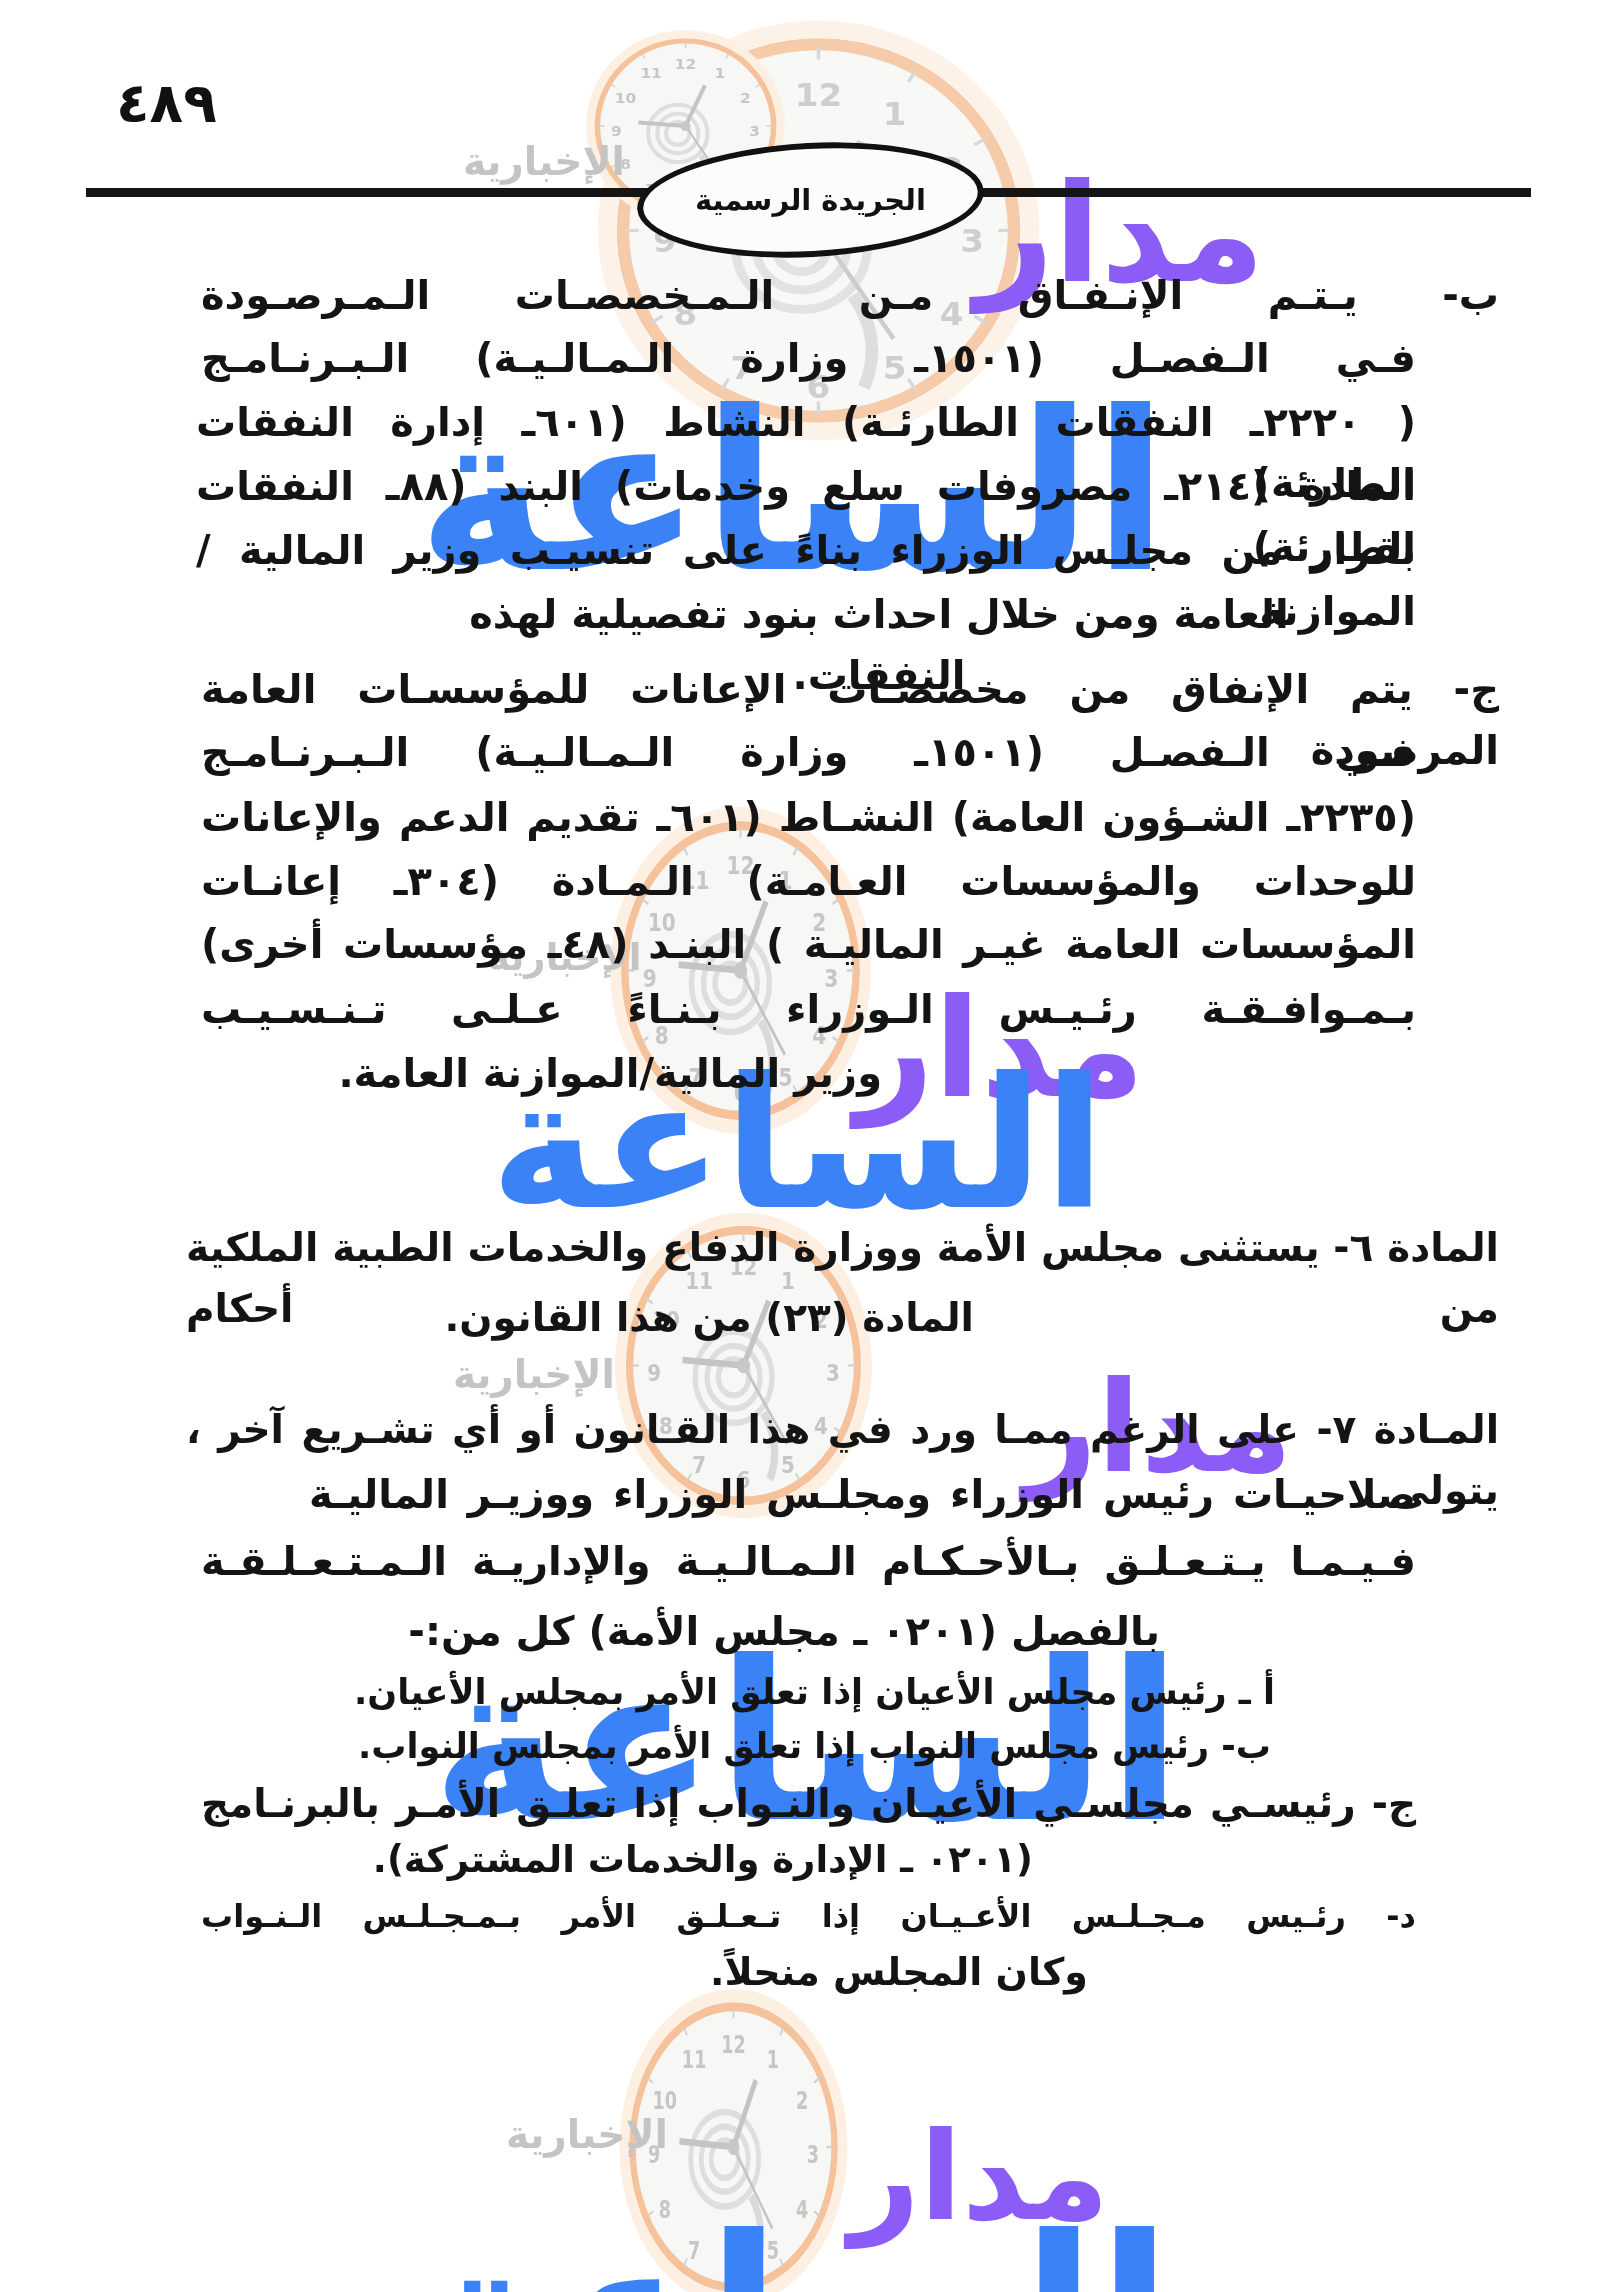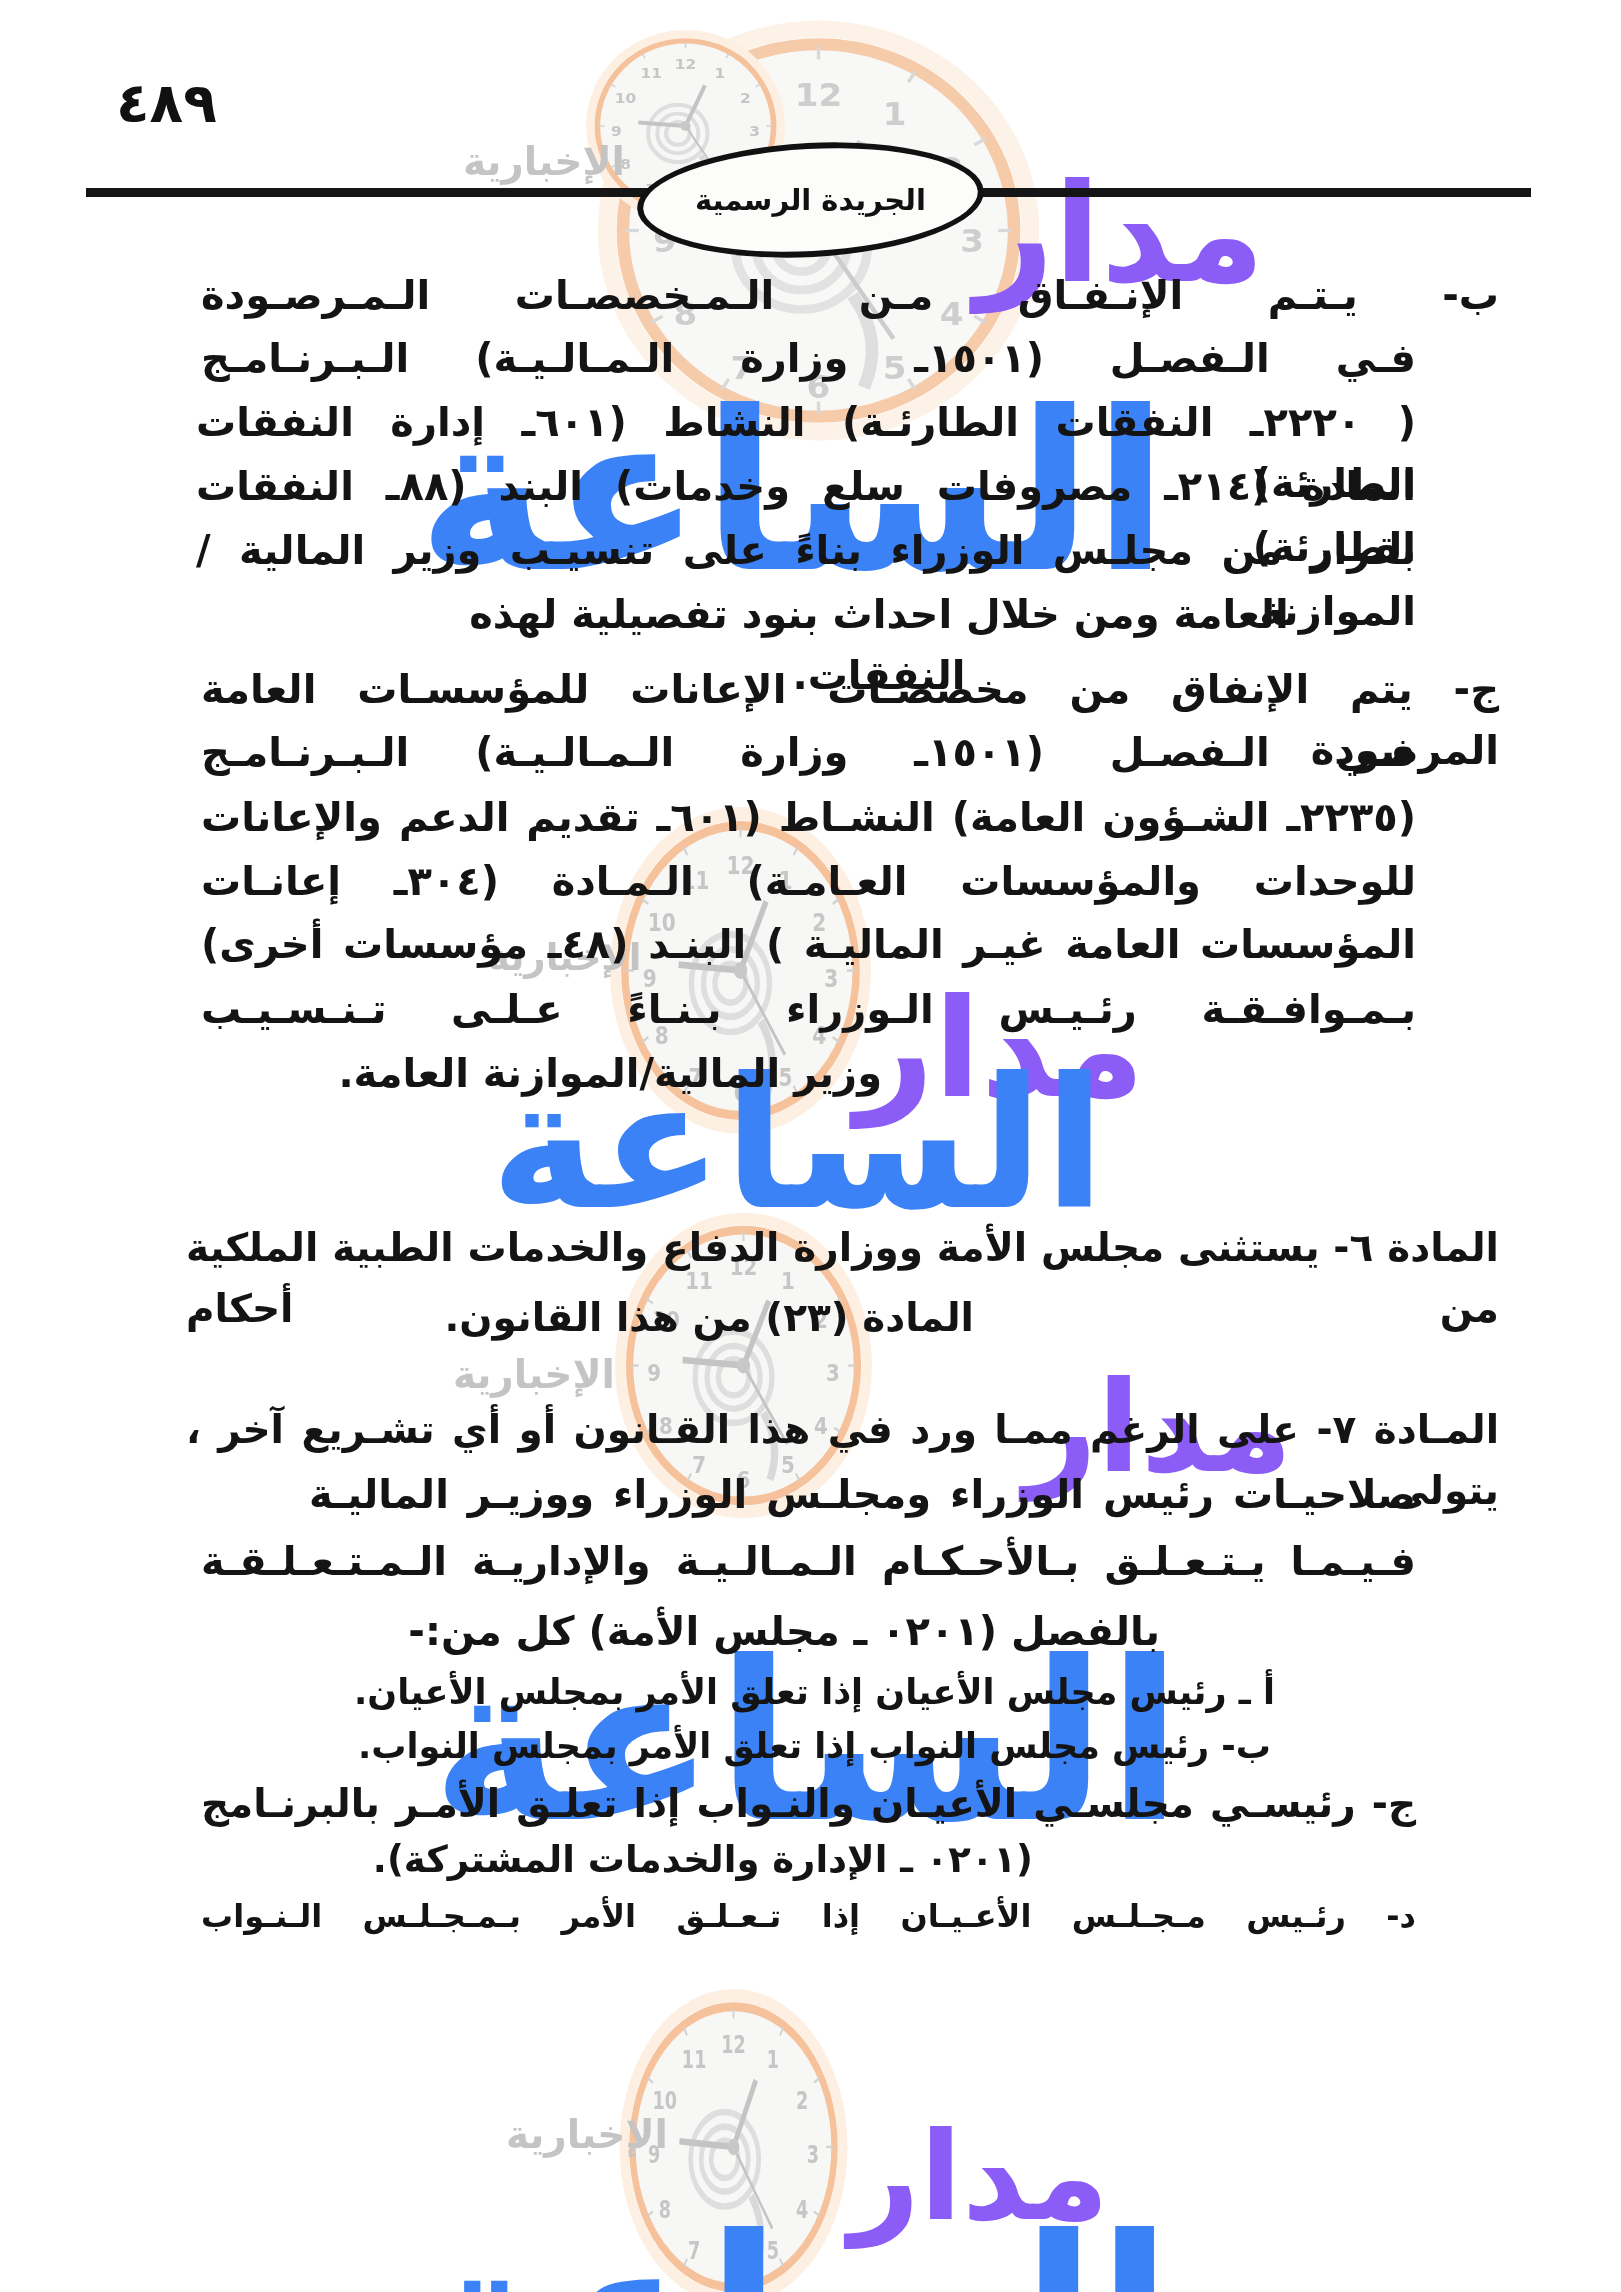--- a/index.html
+++ b/index.html
@@ -309,15 +309,16 @@
   <div class="ln j" style="top:1399px;padding:0 122px 0 186px;font-size:39px;">المـادة ٧- على الرغم ممـا ورد في هذا القـانون أو أي تشـريع آخر ، يتولى</div>
   <div class="ln j" style="top:1464px;padding:0 205px 0 309px;">صلاحيـات رئيس الوزراء ومجلـس الوزراء ووزيـر الماليـة</div>
   <div class="ln j" style="top:1531px;padding:0 205px 0 201px;">فـيـمـا يـتـعـلـق بـالأحـكـام الـمـالـيـة والإداريـة الـمـتـعـلـقـة</div>
   <div class="ln c" style="top:1601px;padding:0 461px 0 539px;white-space:nowrap;">بالفصل (٠٢٠١ ـ مجلس الأمة) كل من:-</div>
 
   <div class="ln r" style="top:1667px;padding:0 286px 0 294px;font-size:35px;height:51px;line-height:51px;">أ ـ رئيس مجلس الأعيان إذا تعلق الأمر بمجلس الأعيان.</div>
   <div class="ln r" style="top:1721px;padding:0 286px 0 294px;font-size:35px;height:51px;line-height:51px;">ب- رئيس مجلس النواب إذا تعلق الأمر بمجلس النواب.</div>
   <div class="ln j" style="top:1776px;padding:0 205px 0 201px;font-size:39px;height:55px;line-height:55px;">ج- رئيسـي مجلسـي الأعيـان والنـواب إذا تعلـق الأمـر بالبرنـامج</div>
   <div class="ln c" style="top:1832px;padding:0 588px 0 441px;white-space:nowrap;font-size:37px;height:55px;line-height:55px;">(٠٢٠١ ـ الإدارة والخدمات المشتركة).</div>
   <div class="ln j" style="top:1888px;padding:0 205px 0 201px;font-size:32px;height:57px;line-height:57px;">د- رئـيس مـجـلـس الأعـيـان إذا تـعـلـق الأمر بـمـجـلـس الـنـواب</div>
+  <div class="ln c" style="top:1945px;padding:0 490px 0 667px;white-space:nowrap;font-size:38px;height:55px;line-height:55px;">وكان المجلس منحلاً.</div>
 
 </div>
 
 
 </body></html>

